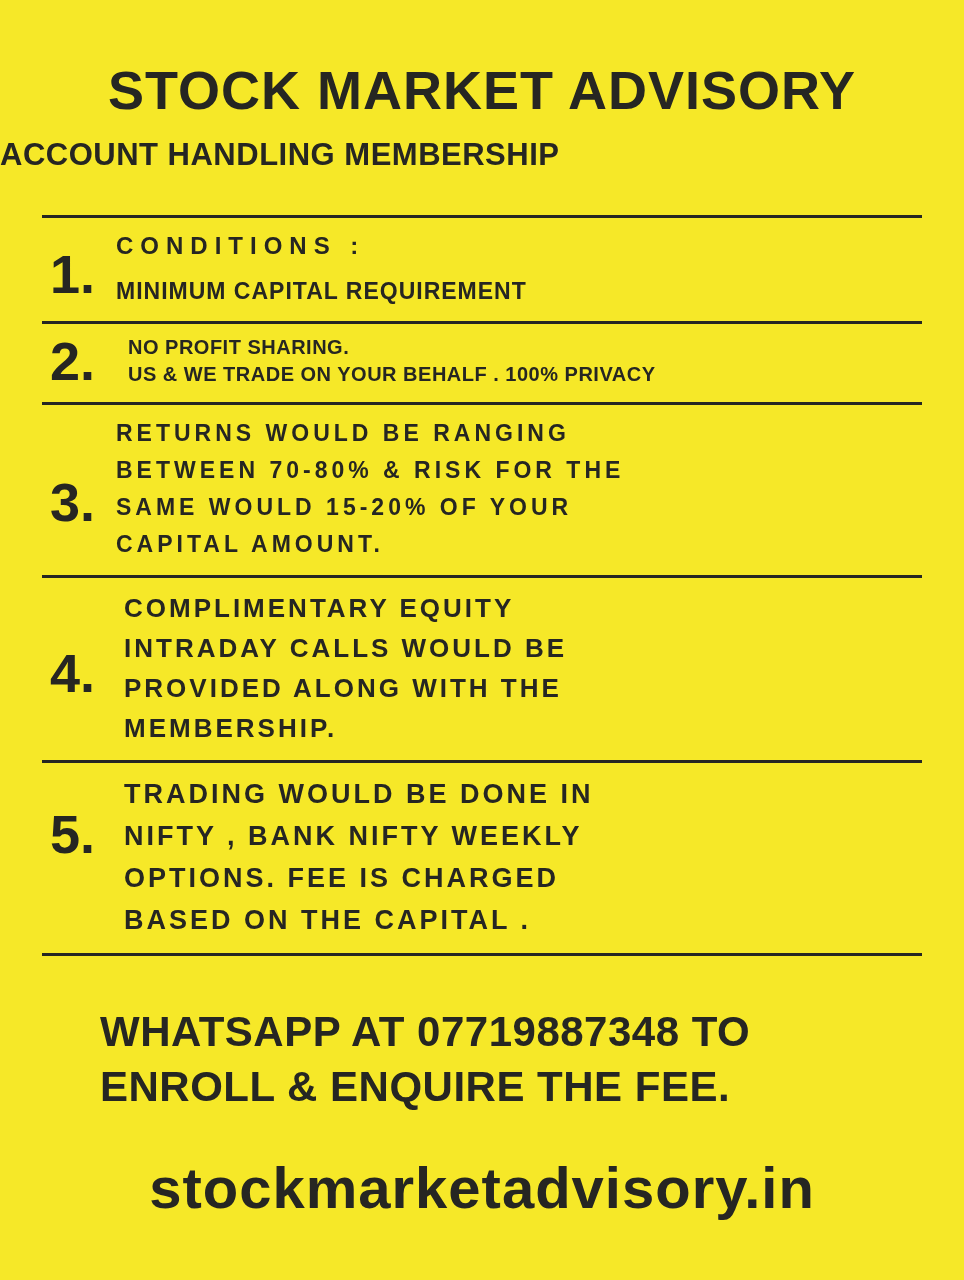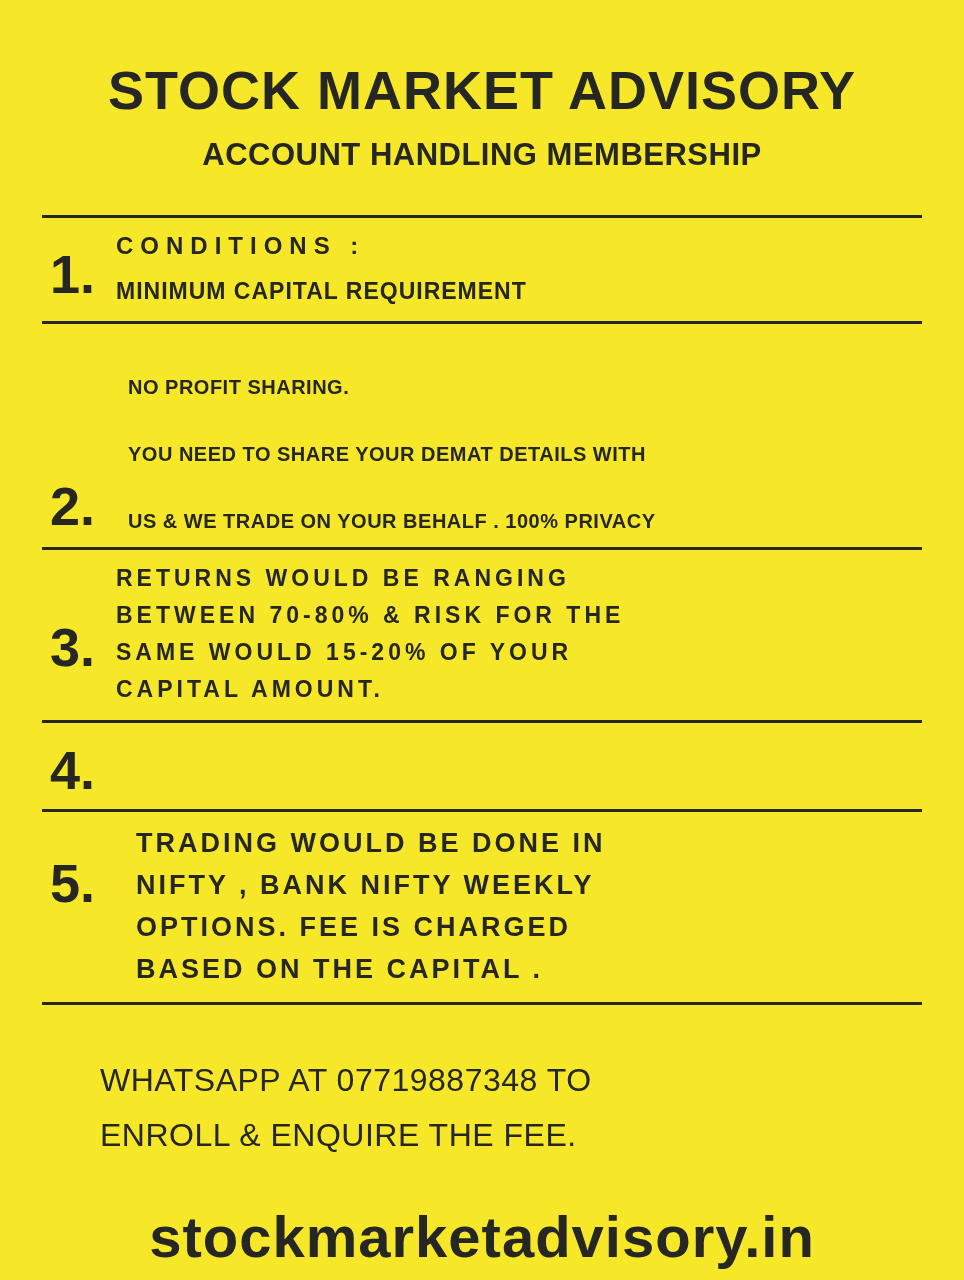--- a/index.html
+++ b/index.html
@@ -22,21 +22,20 @@
   }
   .title {
     text-align: center;
     font-size: 54px;
     font-weight: bold;
     letter-spacing: 1px;
     line-height: 1.05;
     margin: 0 0 18px 0;
   }
   .subtitle {
-    text-align: center;
     font-size: 31px;
     font-weight: bold;
     letter-spacing: 0.5px;
     margin: 0 0 42px 0;
   }
   .divider {
     border: none;
     border-top: 3px solid #262622;
     margin: 0 42px;
     height: 0;
@@ -83,50 +82,49 @@
   
   .lines { flex: 1; }
   .lines div { font-weight: bold; white-space: nowrap; }
   
   .sec2 .num { align-self: flex-end; padding-bottom: 2px; }
   .sec2 .lines { margin-left: 12px; }
   .sec2 .lines div {
     font-size: 20px;
     letter-spacing: 0.5px;
     line-height: 27px;
-    margin-top: 40px;
   }
   
   .sec3 .num { align-self: center; margin-top: 26px; }
   .sec3 .lines div {
     font-size: 23px;
     letter-spacing: 4px;
     line-height: 37px;
   }
   
   .sec4 .num { align-self: center; margin-top: 10px; }
   .sec4 .lines { margin-left: 8px; }
   .sec4 .lines div {
     font-size: 26px;
     letter-spacing: 3px;
     line-height: 40px;
   }
   
   .sec5 .num { align-self: flex-start; margin-top: 34px; }
-  .sec5 .lines { margin-left: 20px; }
+  .sec5 .lines { margin-left: 8px; }
   .sec5 .lines div {
     font-size: 27px;
     letter-spacing: 3px;
     line-height: 42px;
   }
   
   .cta {
     margin: 48px 0 11px 100px;
-    font-size: 32px;
-    font-weight: normal;
+    font-size: 42px;
+    font-weight: bold;
     line-height: 55px;
     letter-spacing: 0.5px;
   }
   .website {
     margin-top: 40px;
     text-align: center;
     font-size: 58px;
     font-weight: bold;
     letter-spacing: 1px;
   }
@@ -150,41 +148,46 @@
       </div>
     </div>
   </div>
 
   <hr class="divider">
 
   <div class="section sec2">
     <div class="num">2.</div>
     <div class="lines">
       <div>NO PROFIT SHARING.</div>
-      <div>YOU NEED TO SHARE YOUR DEMAT DETAILS WITH</div>
       <div>US &amp; WE TRADE ON YOUR BEHALF . 100% PRIVACY</div>
     </div>
   </div>
 
   <hr class="divider">
 
   <div class="section sec3">
     <div class="num">3.</div>
     <div class="lines">
       <div>RETURNS WOULD BE RANGING</div>
       <div>BETWEEN 70-80% &amp; RISK FOR THE</div>
       <div>SAME WOULD 15-20% OF YOUR</div>
       <div>CAPITAL AMOUNT.</div>
     </div>
   </div>
 
   <hr class="divider">
 
   <div class="section sec4">
     <div class="num">4.</div>
+    <div class="lines">
+      <div>COMPLIMENTARY EQUITY</div>
+      <div>INTRADAY CALLS WOULD BE</div>
+      <div>PROVIDED ALONG WITH THE</div>
+      <div>MEMBERSHIP.</div>
+    </div>
   </div>
 
   <hr class="divider">
 
   <div class="section sec5">
     <div class="num">5.</div>
     <div class="lines">
       <div>TRADING WOULD BE DONE IN</div>
       <div>NIFTY , BANK NIFTY WEEKLY</div>
       <div>OPTIONS. FEE IS CHARGED</div>

